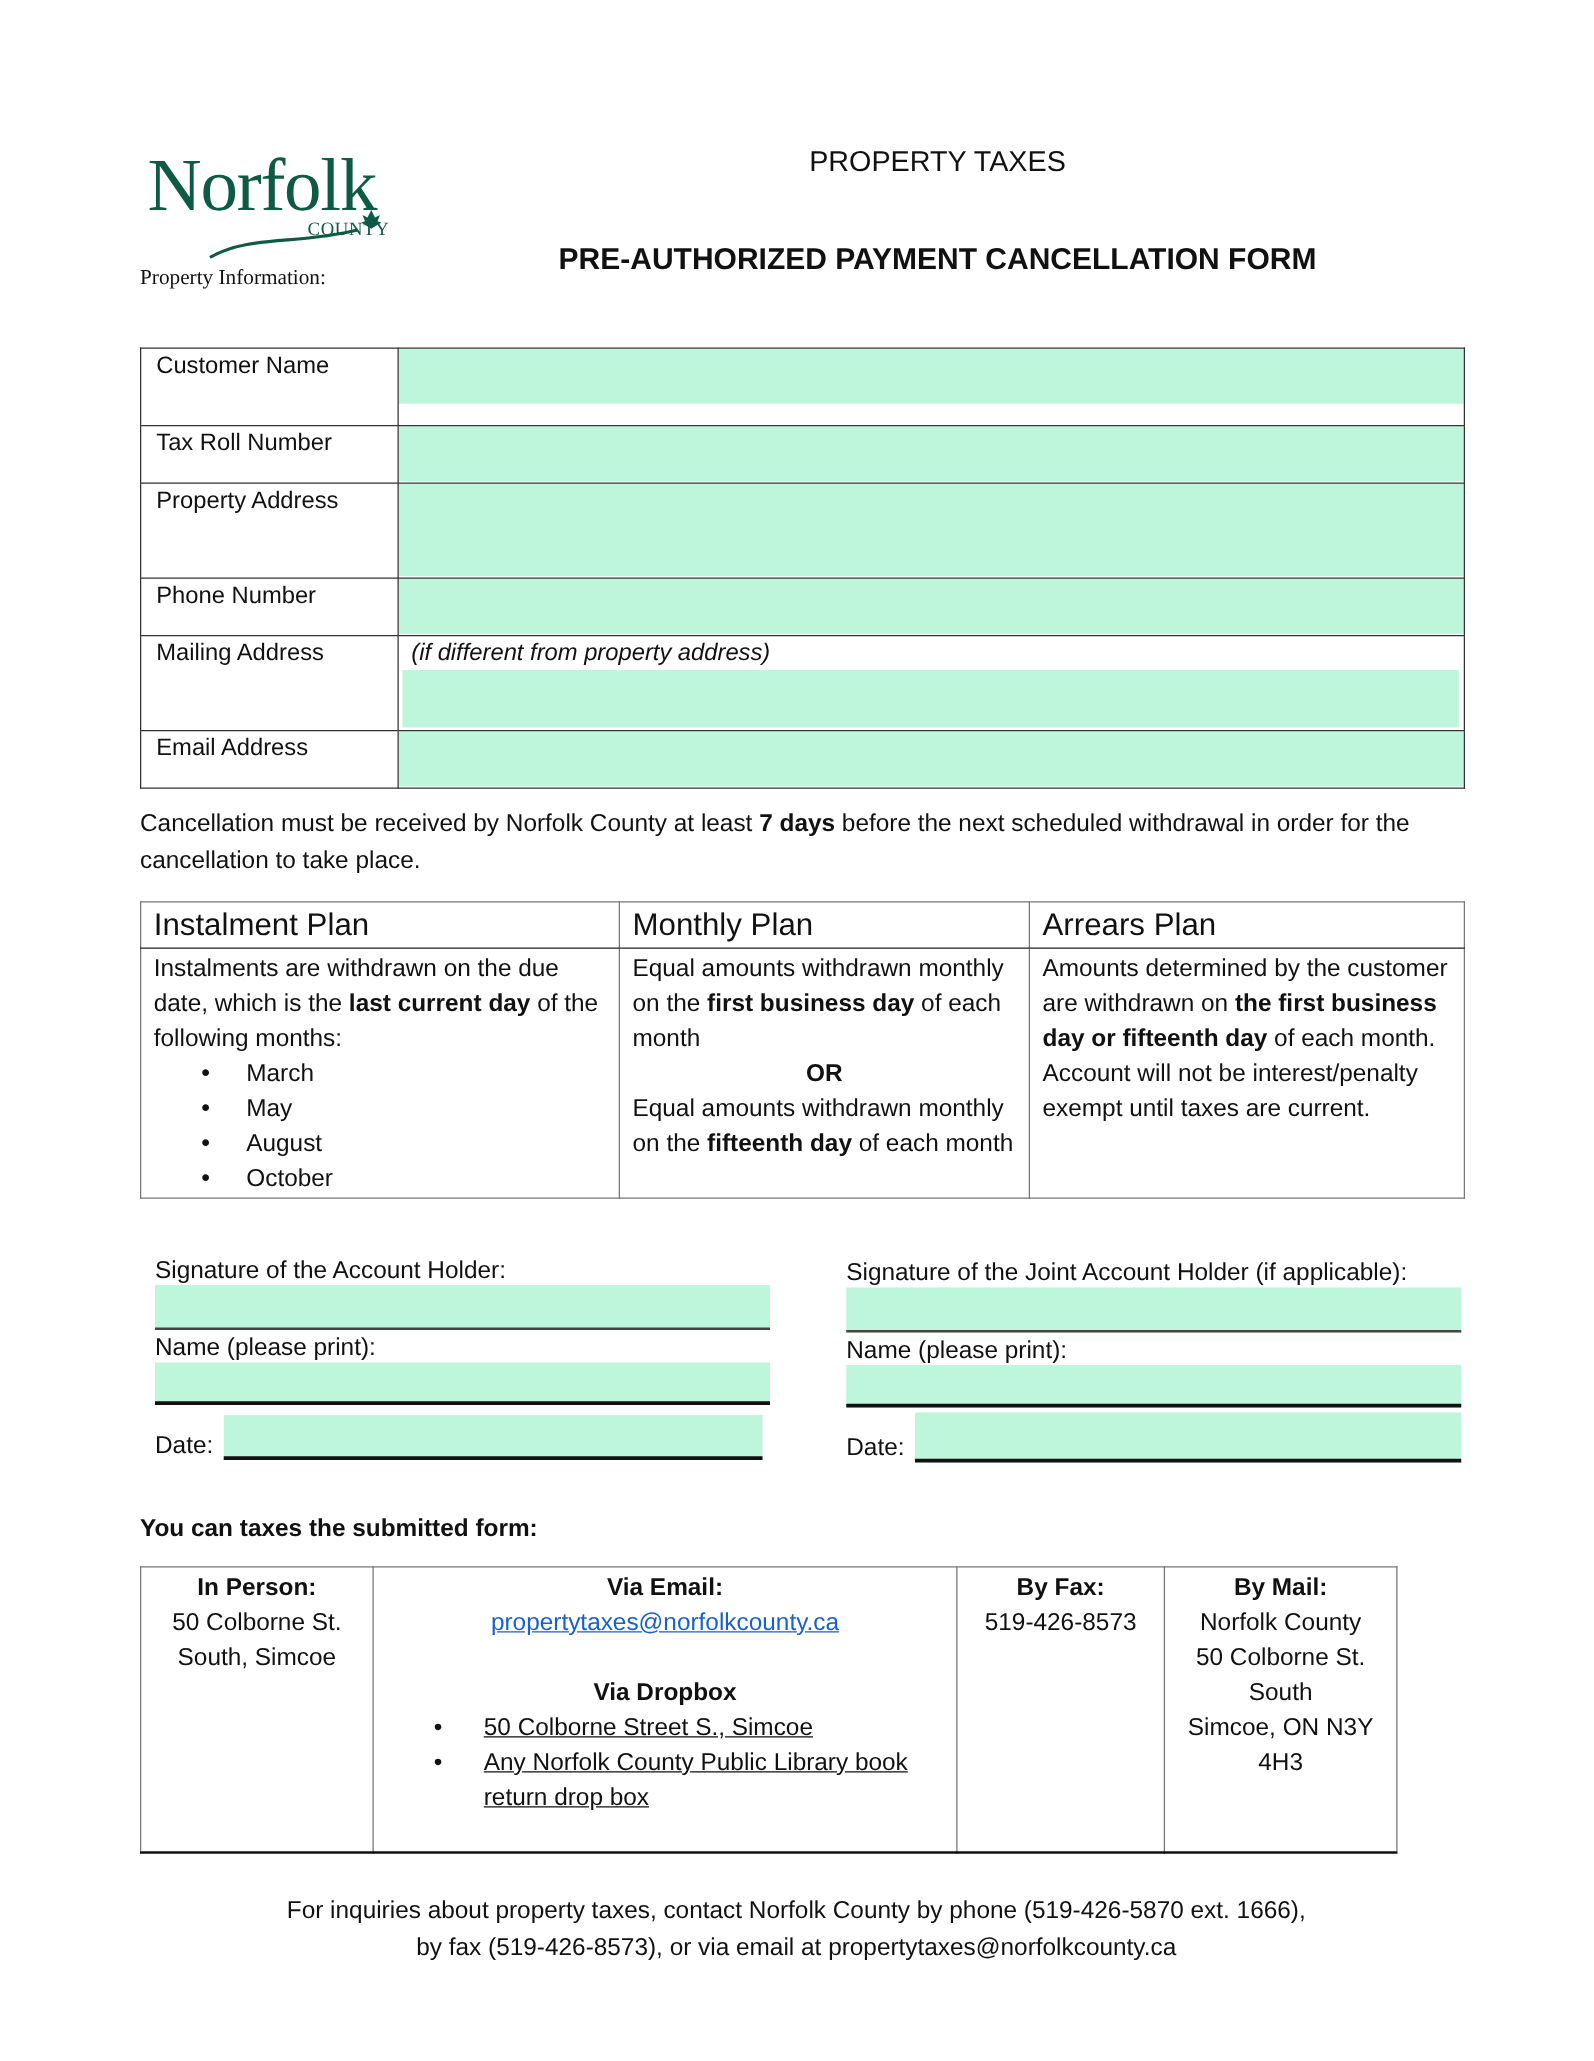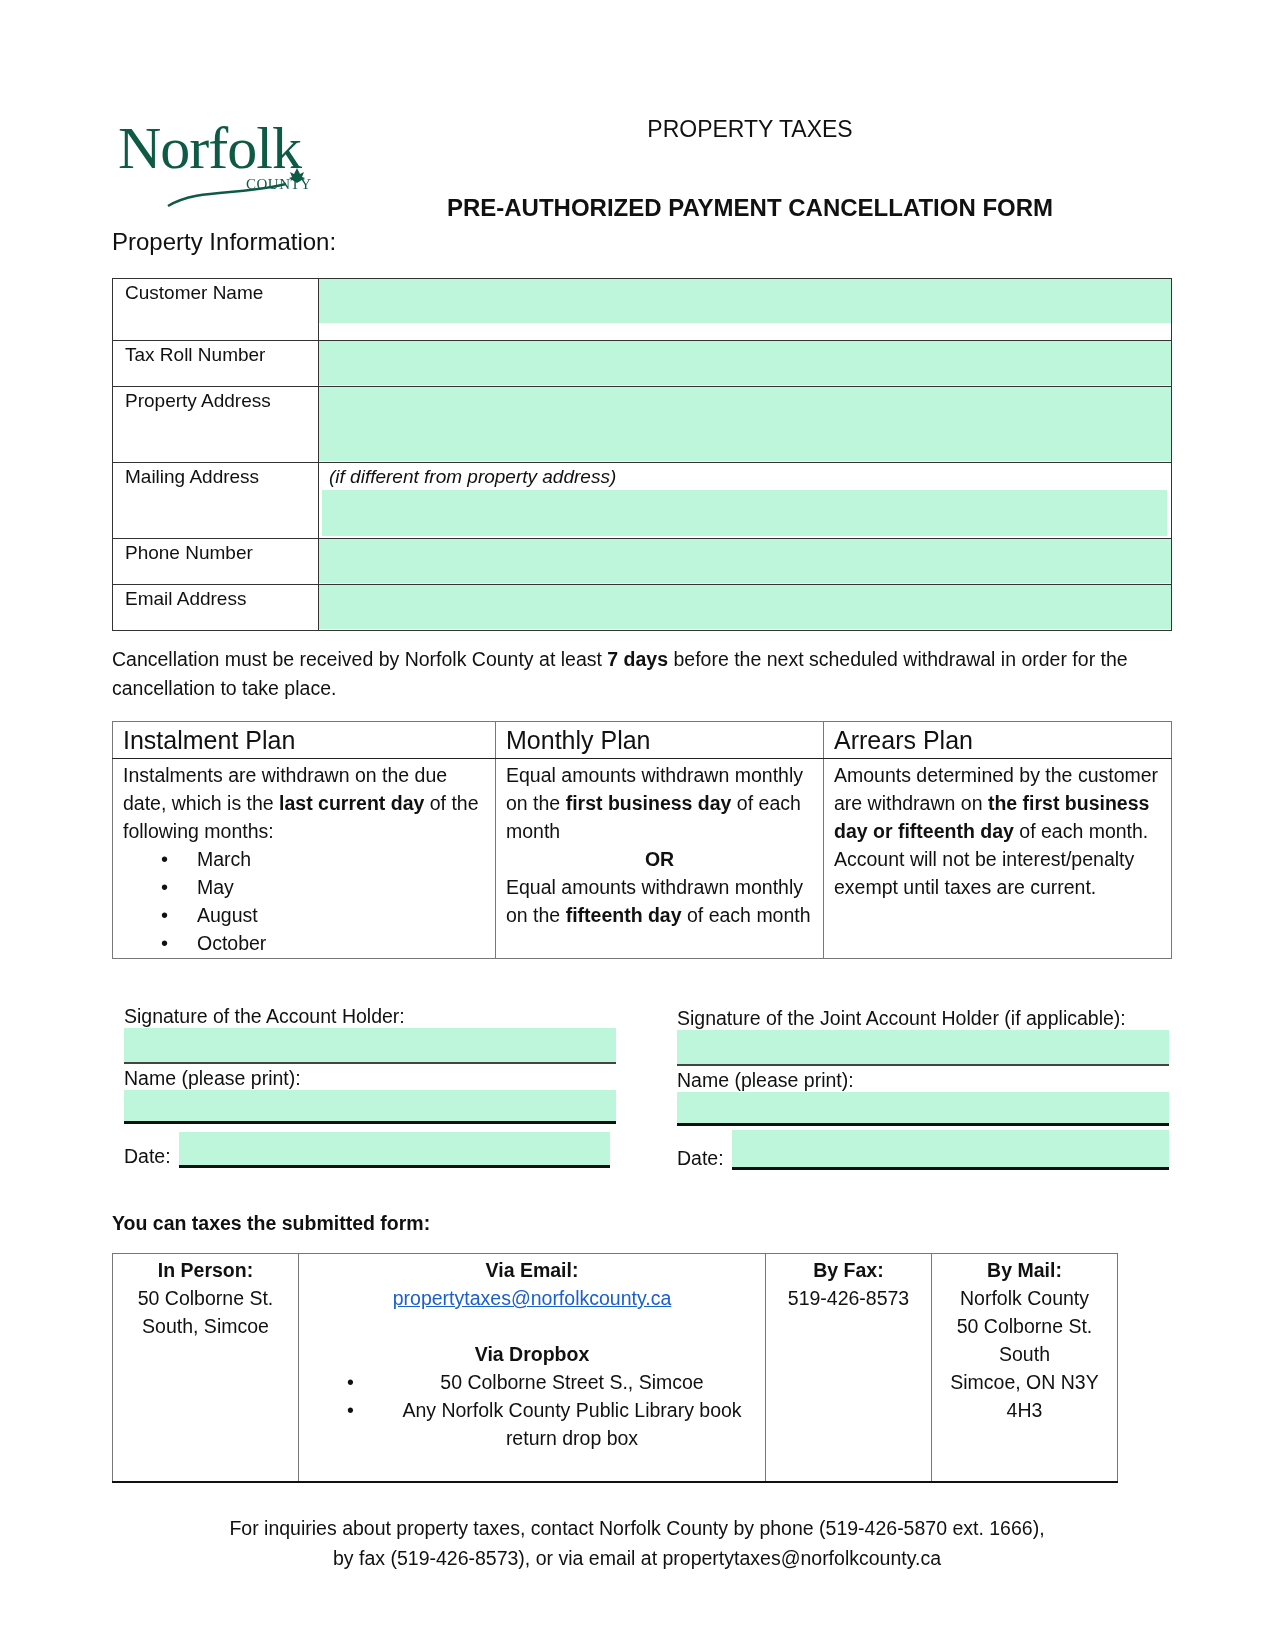--- a/index.html
+++ b/index.html
@@ -9,21 +9,21 @@
   .fill { background: #bdf6db; }
 
   
   .logo { left: 118px; top: 118px; width: 190px; height: 92px; }
   .logo .word { position: absolute; left: 0; top: 0; font-family: "Liberation Serif", serif; font-size: 60px; color: #0f5a45; letter-spacing: -1px; line-height: 60px; }
   .logo .county { position: absolute; left: 128px; top: 58px; font-family: "Liberation Serif", serif; font-size: 15px; color: #0f5a45; letter-spacing: 0.5px; }
   .logo svg { position: absolute; left: 0; top: 0; }
 
   .title1 { left: 600px; width: 300px; top: 116px; text-align: center; font-size: 23px; }
   .title2 { left: 380px; width: 740px; top: 170px; text-align: center; font-size: 24px; font-weight: bold; margin-top: 24px; }
-  .section-title { left: 112px; top: 228px; font-size: 24px; }
+  .section-title { left: 112px; top: 212px; font-size: 17px; font-family: Liberation Serif, serif; }
 
   
   .ptable { left: 112px; top: 278px; width: 1060px; border: 1.5px solid #555; border-collapse: collapse; }
   .ptable td { border: 1.5px solid #333; vertical-align: top; font-size: 19px; padding: 3px 12px; }
   .ptable td.label { width: 206px; }
   .ptable td.val { padding: 0; }
   .ptable td.val .f { width: 100%; height: 100%; }
   .mail-hint { font-style: italic; padding: 3px 10px 0 10px; height: 27px; font-size: 19px; }
 
   .notice { left: 112px; top: 645px; width: 1060px; font-size: 19.5px; line-height: 29px; }
@@ -41,21 +41,21 @@
   .sig-field { height: 36px; border-bottom: 2px solid #444; }
   .sig-field.dark { border-bottom: 3px solid #111; }
 
   .return-title { left: 112px; top: 1212px; font-size: 19.5px; font-weight: bold; }
 
   .rtable { left: 112px; top: 1253px; width: 1006px; border-collapse: collapse; border: 1.5px solid #777; border-bottom: 2px solid #111; }
   .rtable td { vertical-align: top; text-align: center; font-size: 19.5px; line-height: 28px; padding: 2px 8px; border: 1.5px solid #777; height: 228px; }
   .rtable td.mail { border-left: 1.5px solid #222; }
   .rtable .h { font-weight: bold; }
   .rtable a { color: #1a5fd0; text-decoration: underline; }
-  .rtable ul { list-style: none; text-align: center; padding-left: 40px; }
+  .rtable ul { list-style: none; text-align: left; padding-left: 40px; text-decoration: underline; }
   .rtable ul li { position: relative; padding-left: 40px; }
   .rtable ul li::before { content: "\2022"; position: absolute; left: 0; }
 
   .footer { left: 112px; width: 1050px; top: 1513px; text-align: center; font-size: 19.5px; line-height: 30px; }
 </style>
 </head>
 <body>
 
 <div class="abs logo">
   <svg width="190" height="92" viewBox="0 0 190 92">
@@ -84,32 +84,32 @@
     <td class="val">
           <div class="f fill" style="height:44px"></div>
         </td>
   </tr>
   <tr style="height:76px">
     <td class="label">Property Address</td>
     <td class="val">
           <div class="f fill" style="height:74px"></div>
         </td>
   </tr>
+  <tr style="height:46px">
+    <td class="label">Phone Number</td>
+    <td class="val">
+          <div class="f fill" style="height:44px"></div>
+        </td>
+  </tr>
   <tr style="height:76px">
     <td class="label">Mailing Address</td>
     <td class="val">
       <div class="mail-hint">(if different from property address)</div>
       <div class="fill" style="height:46px; margin: 0 4px 2px 3px;"></div>
     </td>
-  </tr>
-  <tr style="height:46px">
-    <td class="label">Phone Number</td>
-    <td class="val">
-          <div class="f fill" style="height:44px"></div>
-        </td>
   </tr>
   <tr style="height:46px">
     <td class="label">Email Address</td>
     <td class="val">
           <div class="f fill" style="height:44px"></div>
         </td>
   </tr>
 </tbody>
   </table>
 

